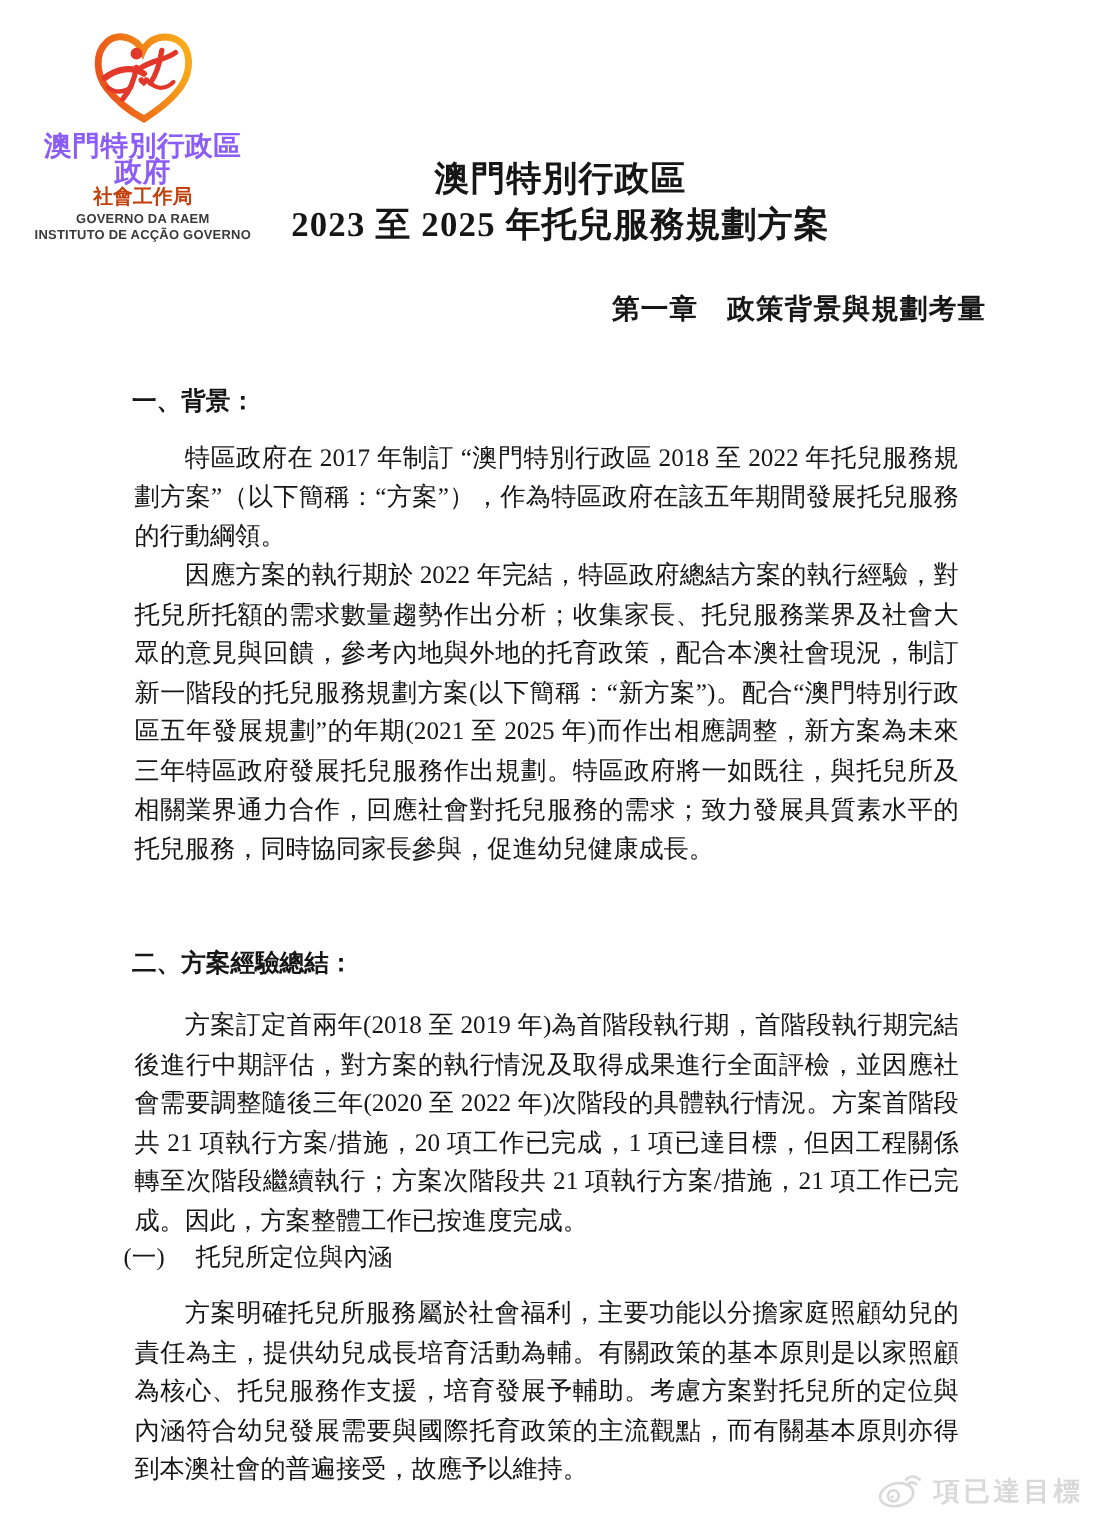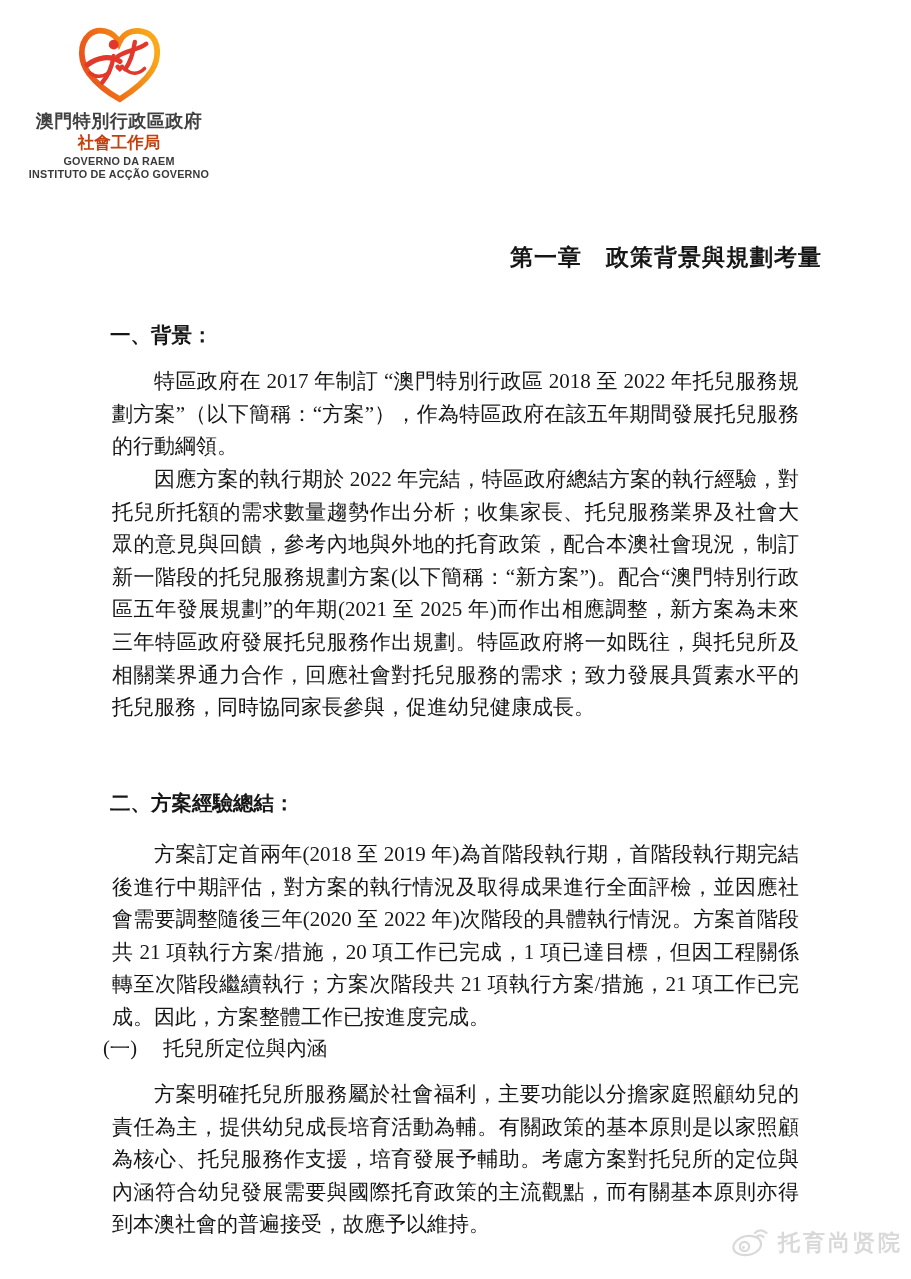--- a/index.html
+++ b/index.html
@@ -13,21 +13,21 @@
     color:#161616;
   }
 
   
   .org {
     position:absolute; left:28px; top:22px; width:182px;
     text-align:center;
     font-family:"Liberation Sans", sans-serif;
   }
   .logo-svg { display:block; margin:0 auto 4px auto; width:88px; height:84px; }
-  .org-cn1 { font-size:18px; font-weight:700; letter-spacing:0.5px; color:#404040; line-height:22px; }
+  .org-cn1 { font-size:23px; font-weight:700; letter-spacing:0.5px; color:#8b5cf6; line-height:22px; }
   .org-cn2 { font-size:16.5px; font-weight:700; color:#c2410c; line-height:20px; }
   .org-pt  { font-size:10.8px; font-weight:700; color:#3a3a3a; line-height:13px; letter-spacing:0.2px; }
   .org-pt.first { margin-top:3px; }
 
   
   .title-block {
     position:absolute; top:130px; left:112px; width:710px;
     text-align:center; font-weight:700;
     font-size:29px; line-height:39px;
     letter-spacing:1px;
@@ -106,20 +106,24 @@
         <circle cx="44" cy="24" r="5.6"></circle>
         <path d="M51 48 c-2 -3 -6 -1 -5 2 c1 2 3 3 5 5 c2 -2 4 -3 5 -5 c1 -3 -3 -5 -5 -2 z"></path>
       </g>
     </svg>
     <div class="org-cn1">澳門特別行政區政府</div>
     <div class="org-cn2">社會工作局</div>
     <div class="org-pt first">GOVERNO DA RAEM</div>
     <div class="org-pt">INSTITUTO DE ACÇÃO GOVERNO</div>
   </div>
 
+  <div class="title-block">
+    <div>澳門特別行政區</div>
+    <div>2023 至 2025 年托兒服務規劃方案</div>
+  </div>
 
   <div class="chapter">第一章　政策背景與規劃考量</div>
 
   <h2 class="sec-h pos-sec1">一、背景：</h2>
   <div class="blk pos-p1">
     <p>特區政府在 2017 年制訂 “澳門特別行政區 2018 至 2022 年托兒服務規劃方案”（以下簡稱：“方案”），作為特區政府在該五年期間發展托兒服務的行動綱領。</p>
   </div>
   <div class="blk pos-p2">
     <p>因應方案的執行期於 2022 年完結，特區政府總結方案的執行經驗，對托兒所托額的需求數量趨勢作出分析；收集家長、托兒服務業界及社會大眾的意見與回饋，參考內地與外地的托育政策，配合本澳社會現況，制訂新一階段的托兒服務規劃方案(以下簡稱：“新方案”)。配合“澳門特別行政區五年發展規劃”的年期(2021 至 2025 年)而作出相應調整，新方案為未來三年特區政府發展托兒服務作出規劃。特區政府將一如既往，與托兒所及相關業界通力合作，回應社會對托兒服務的需求；致力發展具質素水平的托兒服務，同時協同家長參與，促進幼兒健康成長。</p>
   </div>
@@ -139,16 +143,16 @@
   <div class="watermark" style="color: rgb(217, 217, 217);">
     <svg class="wm-icon" viewBox="0 0 40 33" aria-hidden="true">
       <g fill="none" stroke="currentColor" stroke-width="2.2" stroke-linecap="round">
         <path d="M17 10 C9 11 2.5 17 3.5 22.5 C4.5 28 13 30.5 20.5 28.5 C28 26.5 32.5 21 30.5 15.5 C29 11.5 23 9.5 17 10 Z"></path>
         <circle cx="14.5" cy="20.5" r="4.6"></circle>
         <path d="M25 7 C28 3.5 33 3.5 36.5 7"></path>
         <path d="M26.5 11 C28.5 8.8 31.5 8.8 33.5 11"></path>
       </g>
       <circle cx="13.5" cy="21.5" r="1.4" fill="currentColor"></circle>
     </svg>
-    <span>托育尚贤院</span>
+    <span>項已達目標</span>
   </div>
 
 </div>
 
 </body></html>

